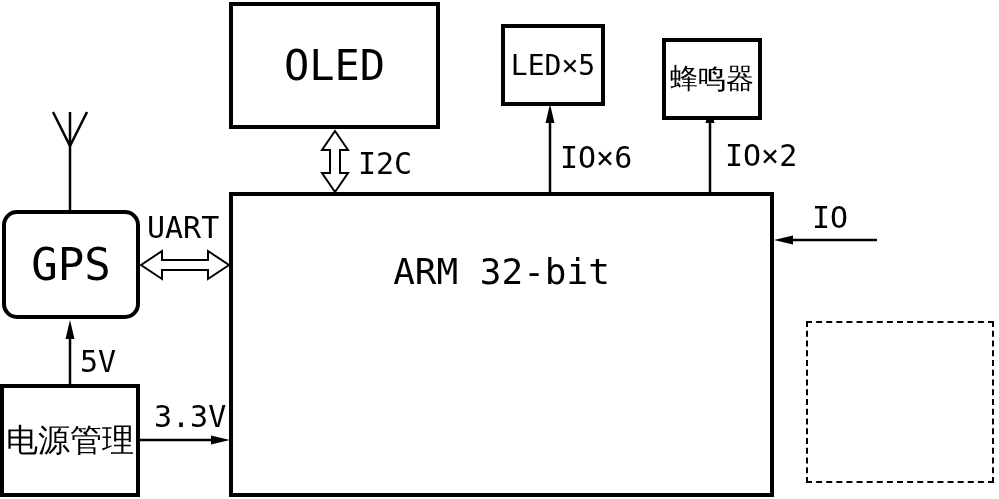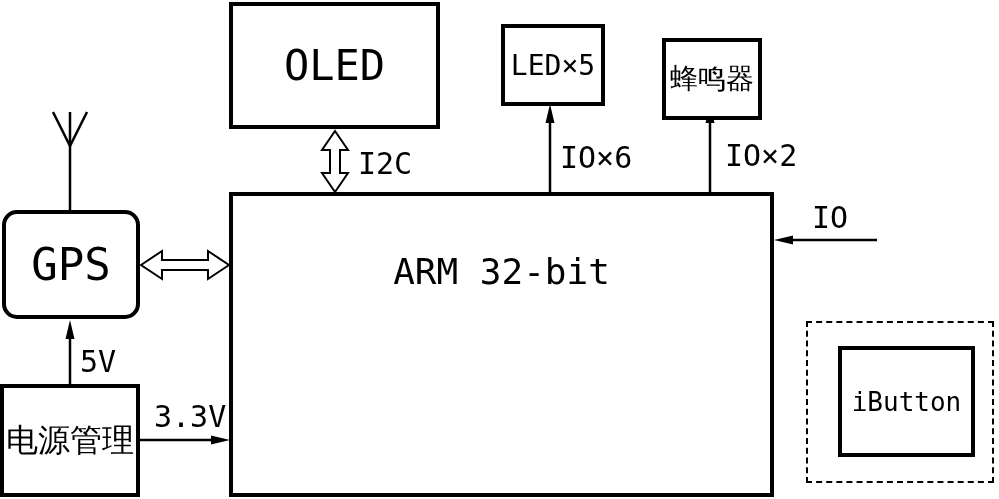--- a/index.html
+++ b/index.html
@@ -127,24 +127,22 @@
   <div class="block block-gps">
     <span>GPS</span>
   </div>
 
   <div class="block block-power">
     <span>电源管理</span>
   </div>
 
 
   <div class="ibutton-dashed"></div>
-  <div class="block block-ibutton">
-    <span>iButton</span>
-  </div>
 
   <div class="wire-label label-i2c">I2C</div>
+  <div class="wire-label label-uart">UART</div>
   <div class="wire-label label-io5">IO×6</div>
   <div class="wire-label label-io2">IO×2</div>
   <div class="wire-label label-io">IO</div>
   <div class="wire-label label-v5">5V</div>
   <div class="wire-label label-v33">3.3V</div>
 
 </div>
 
 </body></html>

